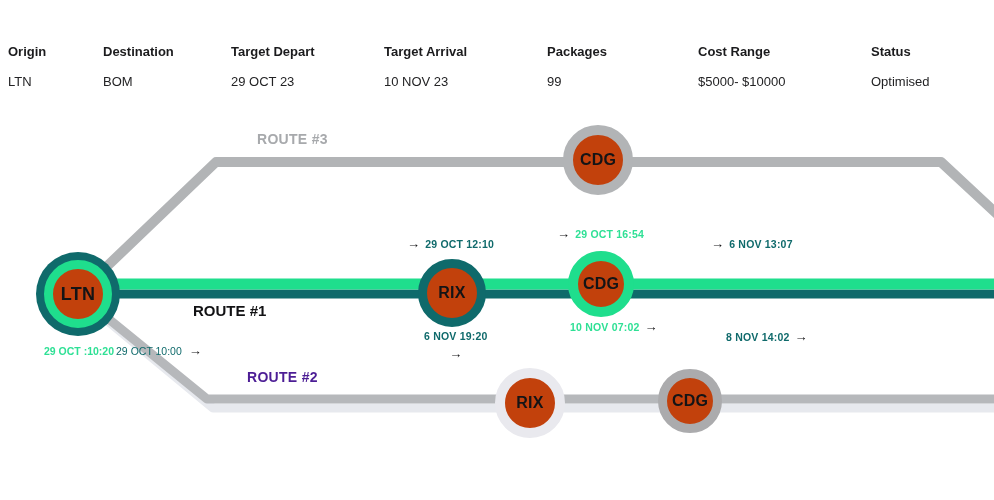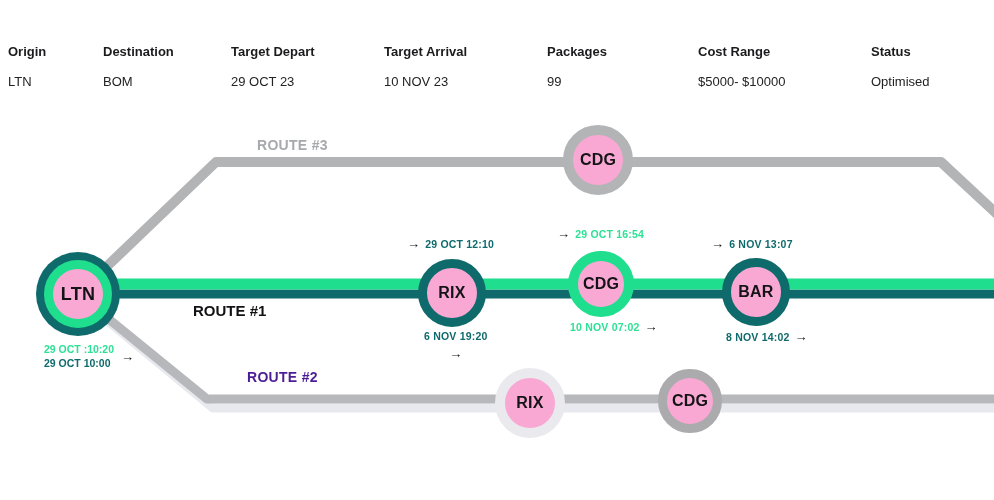--- a/index.html
+++ b/index.html
@@ -25,48 +25,48 @@
   .hcol{position:absolute;top:44px;white-space:nowrap;}
   .hcol .hlabel{font-size:13px;font-weight:bold;color:#1b1b1d;}
   .hcol .hvalue{font-size:13px;font-weight:normal;color:#232325;margin-top:15px;}
 
   
   svg.lines{position:absolute;left:0;top:0;width:994px;height:500px;}
 
   
   .route-label{position:absolute;font-weight:bold;white-space:nowrap;}
   .route-label.r1{left:193px;top:254px;font-size:15px;color:#121214;margin-top:48px;}
-  .route-label.r3{left:257px;top:137px;font-size:14px;color:#A7A9AC;letter-spacing:.3px;}
+  .route-label.r3{left:257px;top:131px;font-size:14px;color:#A7A9AC;letter-spacing:.3px;}
   .route-label.r2{left:247px;top:369px;font-size:14px;color:#4c1d95;letter-spacing:.3px;}
 
   
   .node{
-    position:absolute;box-sizing:border-box;border-radius:50%;background:#f9a8d4;
+    position:absolute;box-sizing:border-box;border-radius:50%;background:#c2410c;
     display:flex;align-items:center;justify-content:center;
     font-weight:bold;font-size:16px;color:#141416;letter-spacing:.2px;
   }
   .node-ltn{left:44px;top:260px;width:68px;height:68px;border:9px solid var(--green);
             box-shadow:0 0 0 8px var(--teal);font-size:18px;}
   .node-rix1{left:418px;top:259px;width:68px;height:68px;border:9px solid var(--teal);}
   .node-cdg1{left:568px;top:251px;width:66px;height:66px;border:10px solid var(--green);}
   .node-bar1{left:722px;top:258px;width:68px;height:68px;border:9px solid var(--teal);}
   .node-cdg3{left:563px;top:125px;width:70px;height:70px;border:10px solid var(--gray);}
   .node-rix2{left:495px;top:368px;width:70px;height:70px;border:10px solid var(--ring-light);}
   .node-cdg2{left:658px;top:369px;width:64px;height:64px;border:9px solid var(--ring-gray2);}
 
   
   .ts{position:absolute;font-size:10.5px;font-weight:bold;white-space:nowrap;
       display:flex;align-items:center;gap:5px;letter-spacing:.2px;}
   .ts .arrow{color:#121214;font-size:13px;font-weight:bold;line-height:1;}
   .ts.teal{color:var(--teal);}
   .ts.green{color:var(--green-text);}
   .ts-ltn{position:absolute;left:44px;top:343px;display:flex;align-items:center;gap:7px;}
-  .ts-ltn .lines2{display:flex;flex-direction:column;gap:2px;}
+  .ts-ltn .lines2{display:flex;flex-direction:row;gap:2px;}
   .ts-ltn .l1{font-size:10.5px;font-weight:bold;color:var(--green-text);white-space:nowrap;}
-  .ts-ltn .l2{font-size:10.5px;font-weight:bold;color:var(--teal);white-space:nowrap;}
+  .ts-ltn .l2{font-size:10.5px;font-weight:normal;color:var(--teal);white-space:nowrap;}
   .ts-ltn .arrow{color:#121214;font-size:13px;font-weight:bold;}
 </style>
 </head>
 <body>
 
 <div class="stage">
 
   <div>
     <div class="hcol" style="left:8px">
       <div class="hlabel">Origin</div>
@@ -112,23 +112,20 @@
 
   <div class="node node-ltn">
     <span>LTN</span>
   </div>
   <div class="node node-rix1">
     <span>RIX</span>
   </div>
   <div class="node node-cdg1">
     <span>CDG</span>
   </div>
-  <div class="node node-bar1">
-    <span>BAR</span>
-  </div>
   <div class="node node-cdg3">
     <span>CDG</span>
   </div>
   <div class="node node-rix2">
     <span>RIX</span>
   </div>
   <div class="node node-cdg2">
     <span>CDG</span>
   </div>
 

